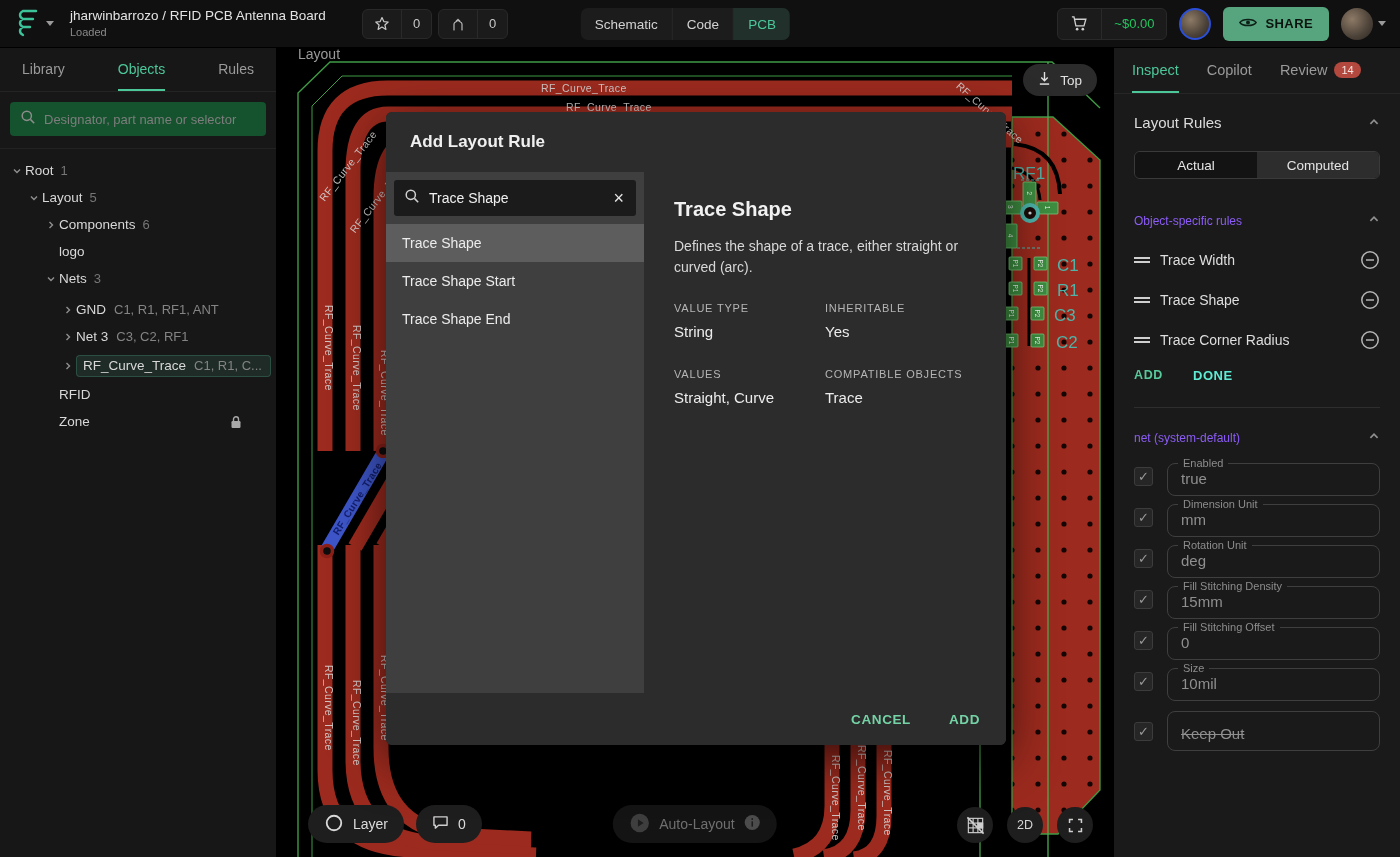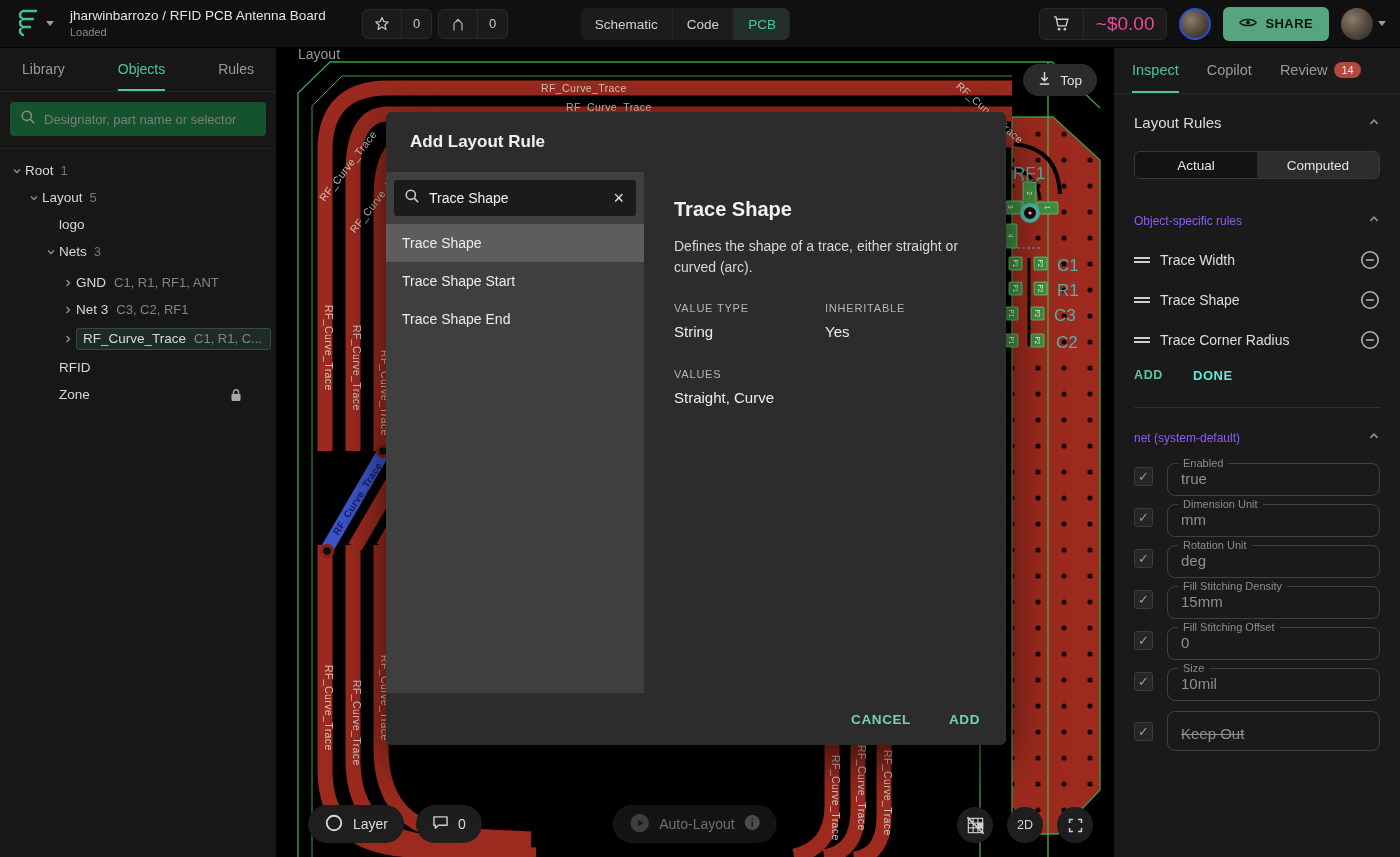--- a/index.html
+++ b/index.html
@@ -24,21 +24,21 @@
   .stat-cell + .stat-cell { border-left:1px solid #2a2a2a; color:#c9c9c9; font-size:13px; }
   .doc-tabs { position:absolute; left:50%; top:8px; transform:translateX(-57%);
     display:flex; background:#1c1c1c; border-radius:7px; overflow:hidden; height:32px; }
   .doc-tab { display:flex; align-items:center; padding:0 14px; color:#d2d2d2; font-size:13.5px; cursor:default; }
   .doc-tab + .doc-tab { border-left:1px solid #282828; }
   .doc-tab.active { color:#4cc79a; background:rgba(76,199,154,.12); }
   .top-right { margin-left:auto; display:flex; align-items:center; gap:12px; }
   .cart-pill { display:flex; align-items:center; background:#1b1b1b; border:1px solid #292929;
     border-radius:6px; height:32px; overflow:hidden;}
   .cart-cell { padding:0 12px; height:100%; display:flex; align-items:center; }
-  .cart-cell + .cart-cell { border-left:1px solid #2a2a2a; color:#ec4899; font-size:19px; }
+  .cart-cell + .cart-cell { border-left:1px solid #2a2a2a; color:#22c55e; font-size:13px; }
   .avatar { width:32px; height:32px; border-radius:50%;
     background:radial-gradient(circle at 35% 35%, #8d7a66, #4c4238 60%, #2a2622); }
   .avatar.ringed { border:2px solid #2b4fd8; }
   .share-btn { display:flex; align-items:center; gap:8px; background:#57a57e; color:#0c140f;
     font-size:13px; font-weight:bold; letter-spacing:.4px; border:none; border-radius:6px;
     height:34px; padding:0 16px; cursor:pointer; }
   .avatar-menu { display:flex; align-items:center; gap:5px; }
 
   
   .left-panel { position:absolute; left:0; top:48px; width:276px; height:809px;
@@ -250,20 +250,29 @@
       <div class="tree-row d1">
         <span class="chev-slot">
             <svg width="10" height="10" viewBox="0 0 10 10">
               <path d="M2 3.5 L5 6.5 L8 3.5" stroke="currentColor" fill="none" stroke-width="1.4"></path>
             </svg>
           </span>
         <span>Layout</span>
         <span class="tree-count">5</span>
       </div>
       <div class="tree-row d2">
+        <span class="chev-slot">
+            <svg width="10" height="10" viewBox="0 0 10 10" style="transform:rotate(-90deg)">
+              <path d="M2 3.5 L5 6.5 L8 3.5" stroke="currentColor" fill="none" stroke-width="1.4"></path>
+            </svg>
+          </span>
+        <span>Components</span>
+        <span class="tree-count">6</span>
+      </div>
+      <div class="tree-row d2">
         <span class="chev-slot"></span>
         <span>logo</span>
       </div>
       <div class="tree-row d2">
         <span class="chev-slot">
             <svg width="10" height="10" viewBox="0 0 10 10">
               <path d="M2 3.5 L5 6.5 L8 3.5" stroke="currentColor" fill="none" stroke-width="1.4"></path>
             </svg>
           </span>
         <span>Nets</span>
@@ -528,20 +537,24 @@
             <div class="meta-value">String</div>
           </div>
           <div>
             <div class="meta-label">INHERITABLE</div>
             <div class="meta-value">Yes</div>
           </div>
           <div>
             <div class="meta-label">VALUES</div>
             <div class="meta-value">Straight, Curve</div>
           </div>
+          <div>
+            <div class="meta-label">COMPATIBLE OBJECTS</div>
+            <div class="meta-value">Trace</div>
+          </div>
         </div>
       </div>
     </div>
     <div class="modal-footer">
       <span class="text-btn">CANCEL</span>
       <span class="text-btn">ADD</span>
     </div>
   </div>
 
   <div class="right-panel">

